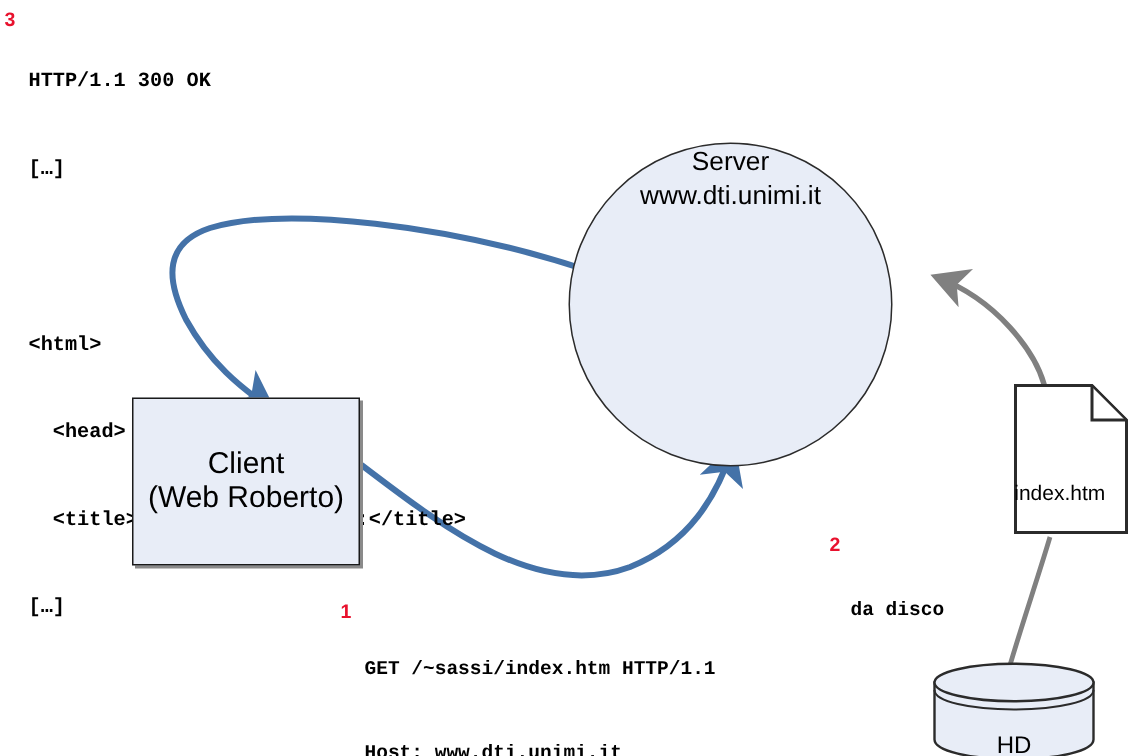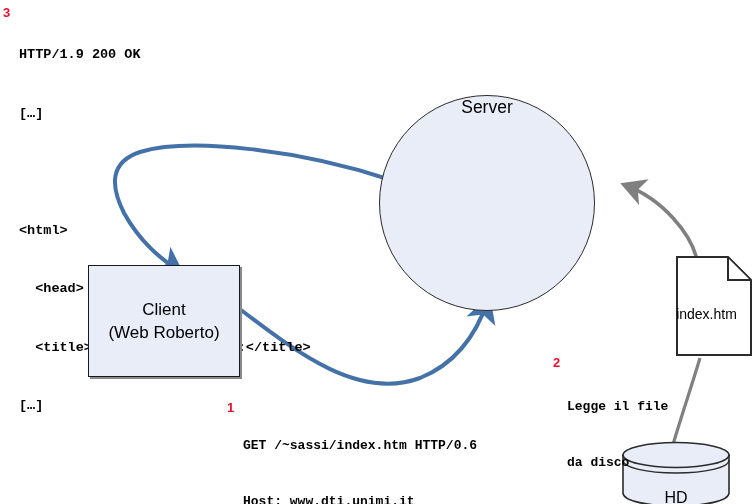--- a/index.html
+++ b/index.html
@@ -74,38 +74,38 @@
     background: #e8edf7;
     border: 1px solid #1a1a1a;
     box-sizing: border-box;
     box-shadow: 2px 2px 0 0 #8a8a8a;
     display: flex;
     flex-direction: column;
     align-items: center;
     justify-content: center;
   }
   #client-node .line {
-    font-size: 17px;
+    font-size: 20px;
     color: #000;
     line-height: 23px;
     text-align: center;
   }
 
   
   #file-node {
     position: absolute;
     left: 676px;
     top: 256px;
     width: 76px;
     height: 100px;
   }
   #file-node .label {
     position: absolute;
     left: 0;
-    top: 50px;
+    top: 64px;
     width: 61px;
     text-align: center;
     font-size: 14px;
     color: #000;
   }
 
   
   #hd-node {
     position: absolute;
     left: 621px;
@@ -172,31 +172,32 @@
     <path d="M 672,448 C 680,420 692,385 700,358" fill="none" stroke="#808080" stroke-width="3.2" fill-opacity="0"></path>
 
     <path d="M 241,310 C 300,355 360,400 420,378 C 460,362 478,330 488,300" fill="none" stroke="#4472a8" stroke-width="4" marker-end="url(#bluehead)"></path>
 
     <path d="M 391,180 C 300,150 190,137 140,152 C 110,162 110,185 124,213 C 140,242 160,258 180,272" fill="none" stroke="#4472a8" stroke-width="4" marker-end="url(#bluehead)"></path>
   </svg>
 
   <div class="stepnum" id="step3-num">3</div>
 
   <div class="mono" id="response-block">
-    <div>HTTP/1.9 200 OK</div>
+    <div>HTTP/1.1 300 OK</div>
     <div>[…]</div>
     <div>&nbsp;</div>
     <div>&lt;html&gt;</div>
     <div>  &lt;head&gt;</div>
     <div>  &lt;title&gt;:: Roberto Sassi ::&lt;/title&gt;</div>
     <div>[…]</div>
   </div>
 
   <div id="server-node">
     <div class="line">Server</div>
+    <div class="line">www.dti.unimi.it</div>
   </div>
 
   <div id="client-node">
     <div class="line">Client</div>
     <div class="line">(Web Roberto)</div>
   </div>
 
   <div id="file-node">
     <svg width="76" height="100" viewBox="0 0 76 100">
       <path d="M1,1 L52,1 L75,24 L75,99 L1,99 Z" fill="#ffffff" stroke="#2b2b2b" stroke-width="2"></path>
@@ -210,23 +211,22 @@
     <svg width="110" height="66" viewBox="0 0 110 66">
       <path d="M2,14 L2,52 C2,59.7 25.7,65 55,65 C84.3,65 108,59.7 108,52 L108,14 Z" fill="#e8edf7" stroke="#2b2b2b" stroke-width="1.6"></path>
       <ellipse cx="55" cy="14" rx="53" ry="12.5" fill="#e8edf7" stroke="#2b2b2b" stroke-width="1.6"></ellipse>
       <path d="M2,19 C2,26.7 25.7,32 55,32 C84.3,32 108,26.7 108,19" fill="none" stroke="#2b2b2b" stroke-width="1.4"></path>
     </svg>
     <div class="label">HD</div>
   </div>
 
   <div class="stepnum" id="step1-num">1</div>
   <div class="mono" id="request-caption">
-    <div>GET /~sassi/index.htm HTTP/0.6</div>
+    <div>GET /~sassi/index.htm HTTP/1.1</div>
     <div>Host: www.dti.unimi.it</div>
   </div>
 
   <div class="stepnum" id="step2-num">2</div>
   <div class="mono" id="diskread-caption">
-    <div>Legge il file</div>
     <div>da disco</div>
   </div>
 
 </div>
 
 </body></html>

